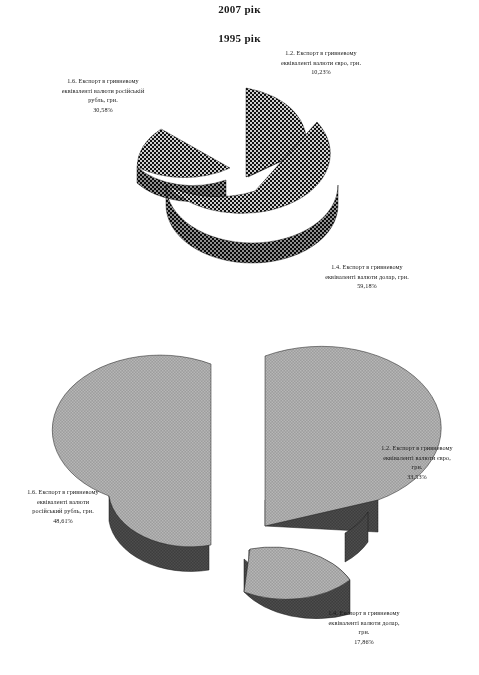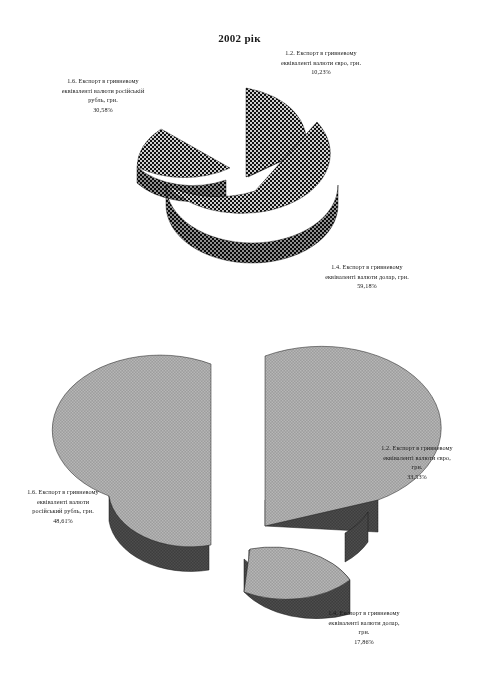--- a/index.html
+++ b/index.html
@@ -47,20 +47,21 @@
   #lbl-2004-usd{left:292px;top:608px;width:144px;}
 
   .lbl-line{display:block;}
   .lbl-pct{display:block;}
 </style>
 </head>
 <body>
 
 <div class="chart-block" id="chart-2007">
 
+  <div class="chart-title" id="title-2007">2007 рік</div>
 
   <svg class="pie-svg" width="479" height="340" viewBox="0 0 479 340">
     <defs>
       <pattern id="pat-dark-top" width="4" height="4" patternUnits="userSpaceOnUse">
         <rect width="4" height="4" fill="#111111"></rect>
         <rect x="0" y="0" width="2" height="2" fill="#cfcfcf"></rect>
         <rect x="2" y="2" width="2" height="2" fill="#cfcfcf"></rect>
       </pattern>
       <pattern id="pat-dark-side" width="4" height="4" patternUnits="userSpaceOnUse">
         <rect width="4" height="4" fill="#0b0b0b"></rect>
@@ -111,21 +112,21 @@
 
   <div class="slice-label" id="lbl-2007-usd">
     <span class="lbl-line">1.4.  Експорт в гривневому</span>
     <span class="lbl-line">еквіваленті валюти долар, грн.</span>
     <span class="lbl-pct">59,18%</span>
   </div>
 </div>
 
 <div class="chart-block" id="chart-2004">
 
-  <div class="chart-title" id="title-2004" style="top:-308px;">2002 рік</div>
+  <div class="chart-title" id="title-2004" style="top:-308px;">1995 рік</div>
 
   <svg class="pie-svg" width="479" height="335" viewBox="0 0 479 335">
     <defs>
       <pattern id="pat-light-top" width="3" height="3" patternUnits="userSpaceOnUse">
         <rect width="3" height="3" fill="#9d9d9d"></rect>
         <rect x="0" y="0" width="1.5" height="1.5" fill="#b6b6b6"></rect>
         <rect x="1.5" y="1.5" width="1.5" height="1.5" fill="#b6b6b6"></rect>
       </pattern>
       <pattern id="pat-light-side" width="3" height="3" patternUnits="userSpaceOnUse">
         <rect width="3" height="3" fill="#3d3d3d"></rect>

